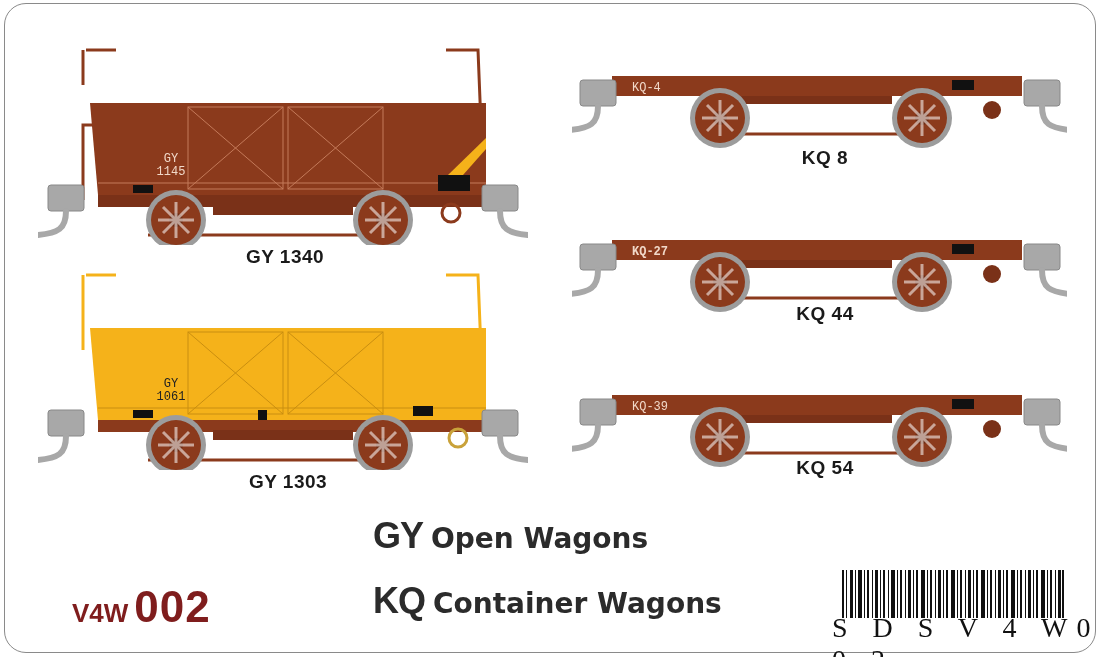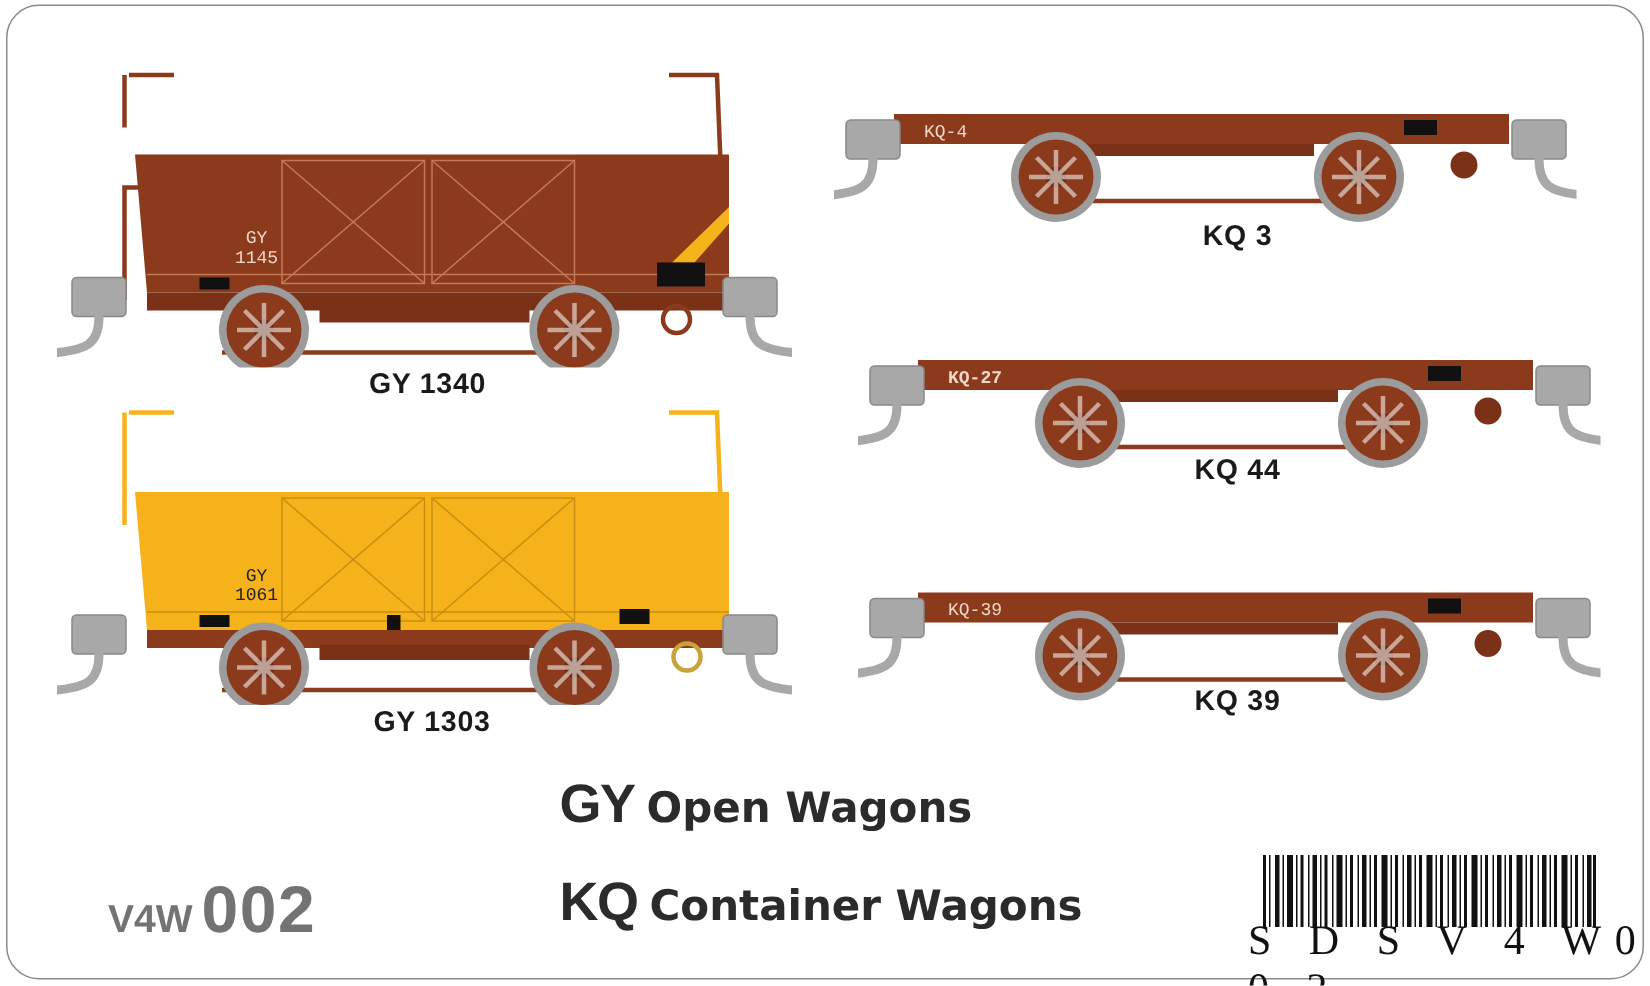--- a/index.html
+++ b/index.html
@@ -1,20 +1,20 @@
 <!DOCTYPE html>
 <html><head>
 <meta charset="utf-8">
 <style>
   html,body{margin:0;padding:0;background:#fff;}
   body{width:1100px;height:657px;position:relative;overflow:hidden;font-family:"Liberation Sans",sans-serif;}
   .card{position:absolute;left:4px;top:3px;width:1092px;height:650px;border:1.5px solid #8a8a8a;border-radius:22px;box-sizing:border-box;background:#fff;}
   .wagon{position:absolute;}
   .caption{position:absolute;font-weight:bold;color:#1a1a1a;font-size:19px;text-align:center;letter-spacing:0.5px;}
-  .prod{position:absolute;left:72px;top:582px;color:#737373;font-weight:bold;}
+  .prod{position:absolute;left:72px;top:582px;color:#7f1d1d;font-weight:bold;}
   .prod .pre{font-size:26px;}
   .prod .num{font-size:44px;margin-left:6px;letter-spacing:1px;}
   .title-line{position:absolute;left:373px;color:#2b2b2b;font-weight:bold;}
   .title-line .code{font-size:36px;letter-spacing:-1px;}
   .title-line .desc{font-size:28px;font-weight:normal;margin-left:8px;font-family:"DejaVu Sans",sans-serif;font-weight:bold;text-align:right;}
   .barcode{position:absolute;left:842px;top:570px;width:222px;height:48px;}
   .barcode-text{position:absolute;left:832px;top:612px;font-family:"Liberation Serif",serif;font-size:28px;letter-spacing:9px;color:#111;}
 </style>
 </head>
 <body>
@@ -111,37 +111,37 @@
     <use href="#wheel" x="345" y="175"></use>
     <circle cx="420" cy="168" r="9" fill="none" stroke="#c9a23a" stroke-width="3"></circle>
     <use href="#coupler" x="10" y="140"></use>
     <g transform="translate(480,140) scale(-1,1)">
         <use href="#coupler"></use>
       </g>
   </svg>
 </div>
 <div class="caption" style="left:203px;top:471px;width:170px;">GY 1303</div>
 
-<div class="wagon" style="left:556px;top:68px;width:495px;height:85px;">
+<div class="wagon" style="left:572px;top:68px;width:495px;height:85px;">
   <svg width="495" height="85" viewBox="0 0 495 85">
     <rect x="40" y="8" width="410" height="20" fill="#8b3a1c"></rect>
     <rect x="160" y="28" width="160" height="8" fill="#7a3118"></rect>
     <line x1="130" y1="66" x2="360" y2="66" stroke="#8b3a1c" stroke-width="3"></line>
     <text x="60" y="23" fill="#f1d8c8" font-family="Liberation Mono, monospace" font-size="12">KQ-4</text>
     <rect x="380" y="12" width="22" height="10" fill="#111"></rect>
     <use href="#wheel" x="148" y="50"></use>
     <use href="#wheel" x="350" y="50"></use>
     <circle cx="420" cy="42" r="9" fill="#7a3118"></circle>
     <use href="#coupler" x="8" y="12"></use>
     <g transform="translate(488,12) scale(-1,1)">
         <use href="#coupler"></use>
       </g>
   </svg>
 </div>
-<div class="caption" style="left:770px;top:147px;width:110px;">KQ 3</div>
+<div class="caption" style="left:770px;top:147px;width:110px;">KQ 8</div>
 
 <div class="wagon" style="left:572px;top:232px;width:495px;height:85px;font-weight:bold;">
   <svg width="495" height="85" viewBox="0 0 495 85">
     <rect x="40" y="8" width="410" height="20" fill="#8b3a1c"></rect>
     <rect x="160" y="28" width="160" height="8" fill="#7a3118"></rect>
     <line x1="130" y1="66" x2="360" y2="66" stroke="#8b3a1c" stroke-width="3"></line>
     <text x="60" y="23" fill="#f1d8c8" font-family="Liberation Mono, monospace" font-size="12">KQ-27</text>
     <rect x="380" y="12" width="22" height="10" fill="#111"></rect>
     <use href="#wheel" x="148" y="50"></use>
     <use href="#wheel" x="350" y="50"></use>
@@ -163,21 +163,21 @@
     <rect x="380" y="12" width="22" height="10" fill="#111"></rect>
     <use href="#wheel" x="148" y="50"></use>
     <use href="#wheel" x="350" y="50"></use>
     <circle cx="420" cy="42" r="9" fill="#7a3118"></circle>
     <use href="#coupler" x="8" y="12"></use>
     <g transform="translate(488,12) scale(-1,1)">
         <use href="#coupler"></use>
       </g>
   </svg>
 </div>
-<div class="caption" style="left:770px;top:457px;width:110px;">KQ 39</div>
+<div class="caption" style="left:770px;top:457px;width:110px;">KQ 54</div>
 
 <div class="title-line" style="top:515px;">
   <span class="code">GY</span><span class="desc">Open Wagons</span>
 </div>
 <div class="title-line" style="top:580px;">
   <span class="code">KQ</span><span class="desc">Container Wagons</span>
 </div>
 
 <div class="prod">
   <span class="pre">V4W</span><span class="num">002</span>

